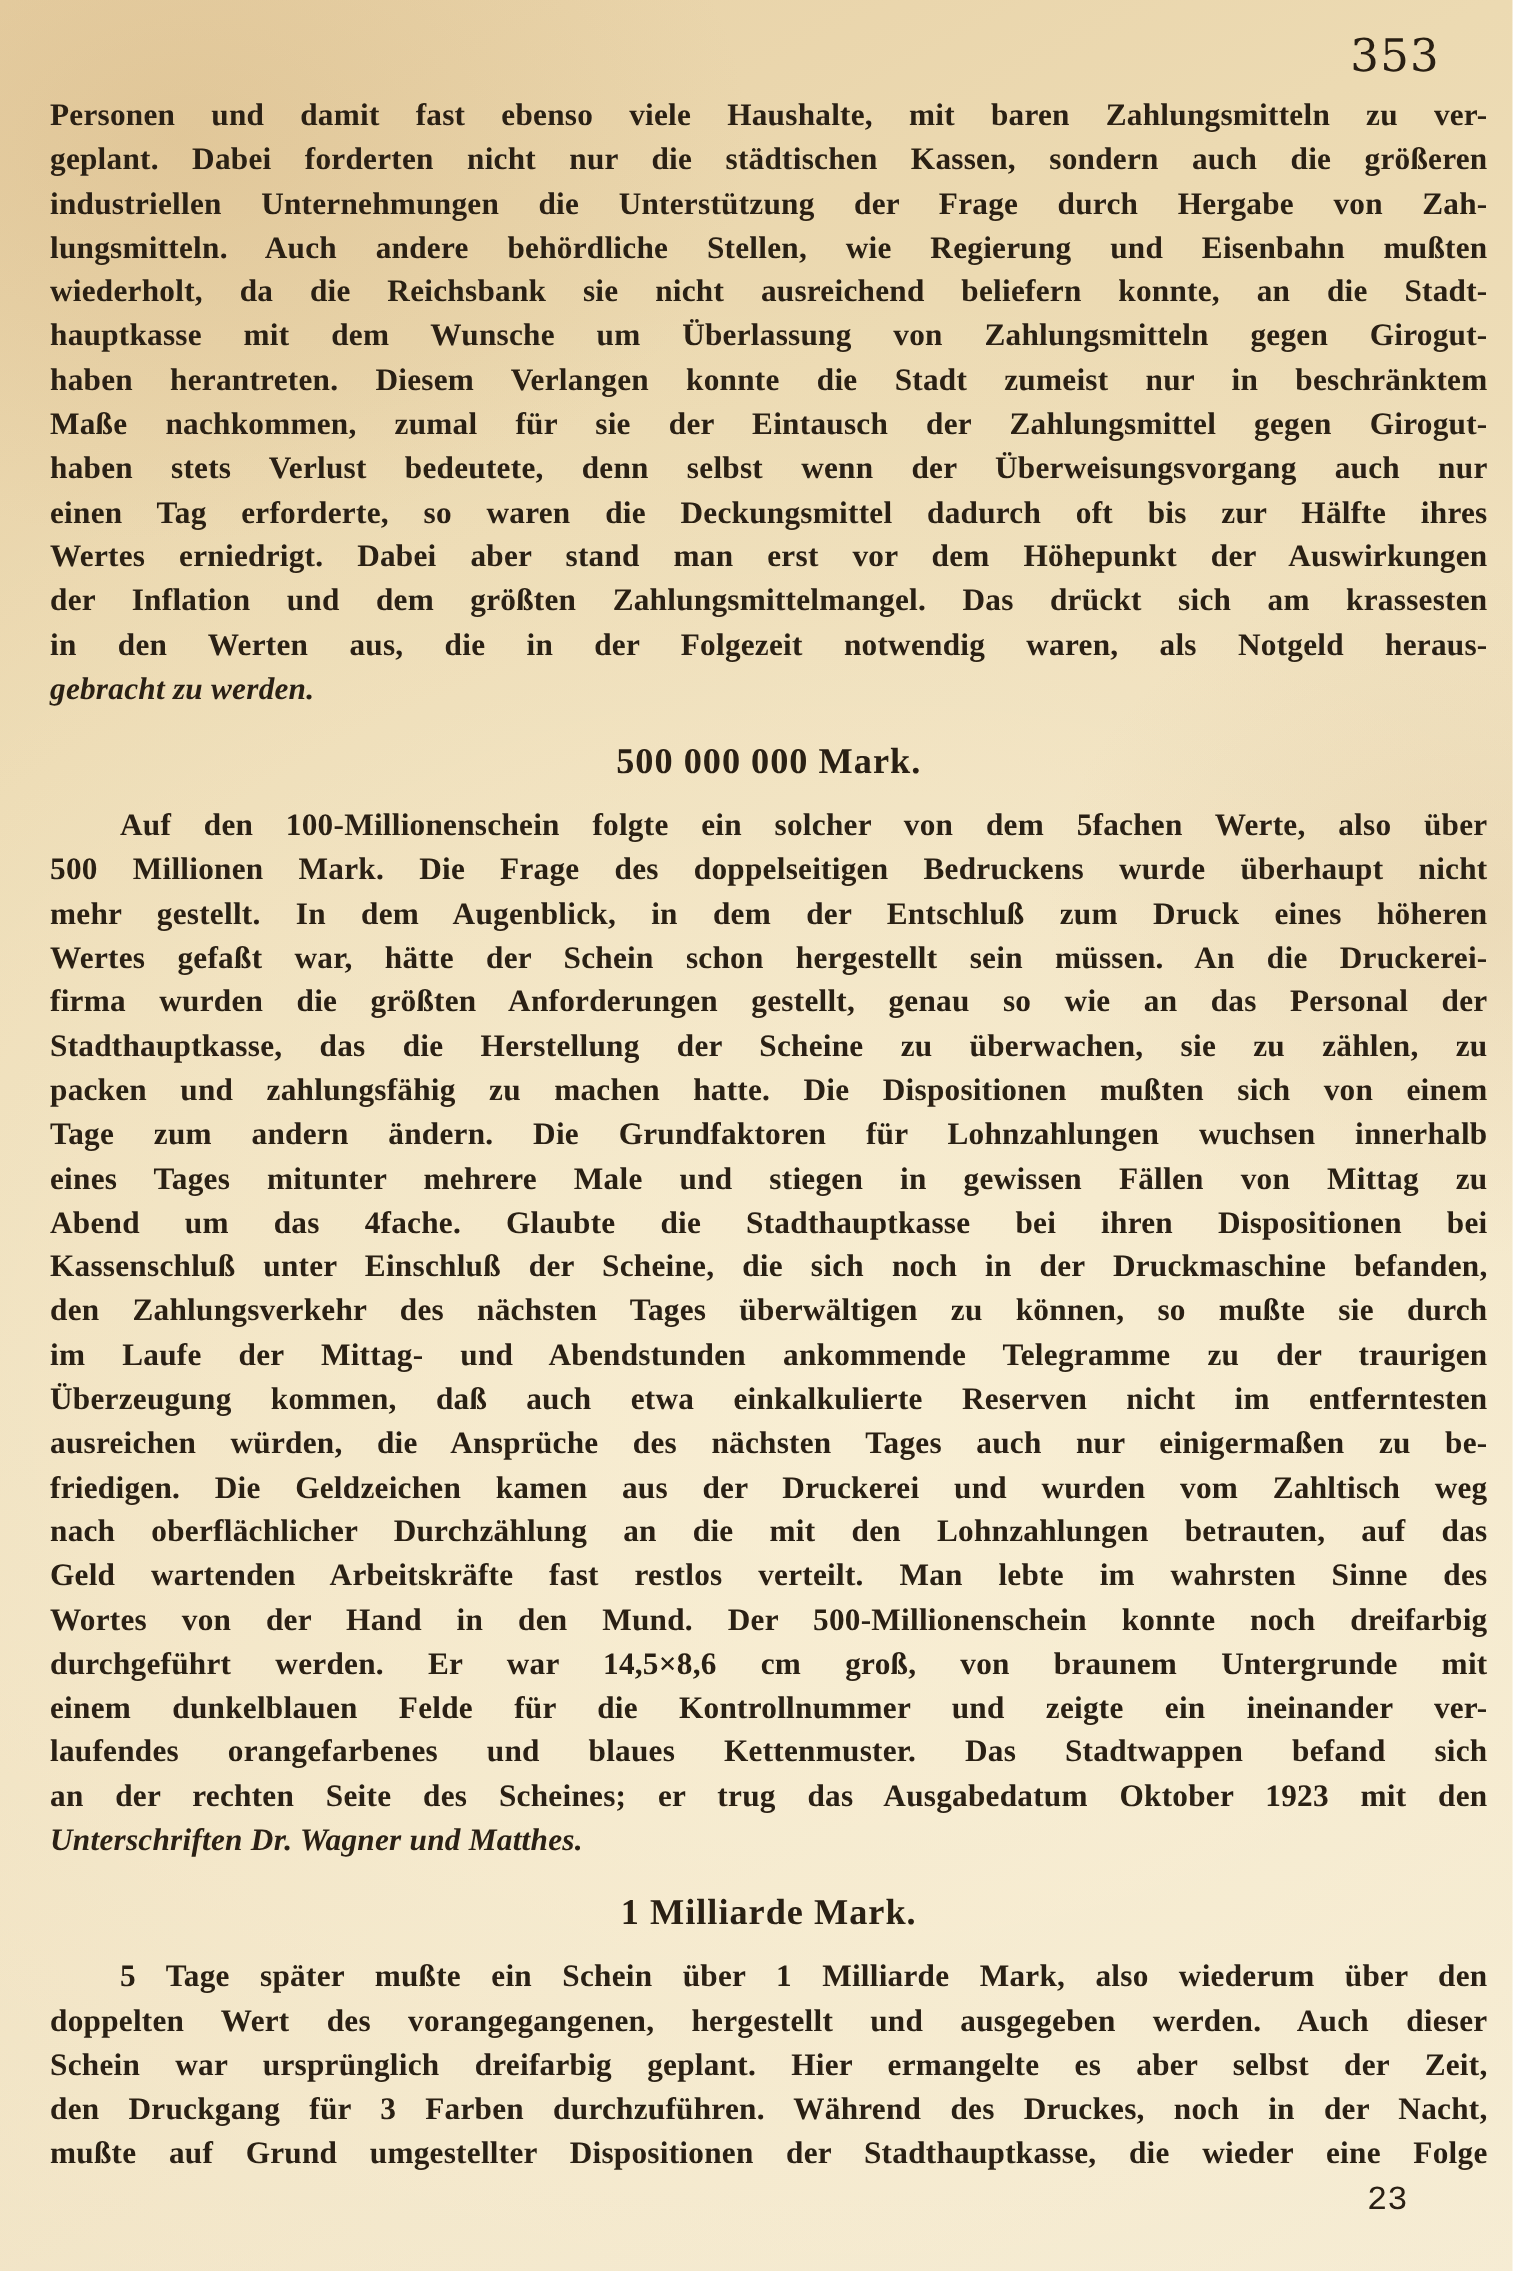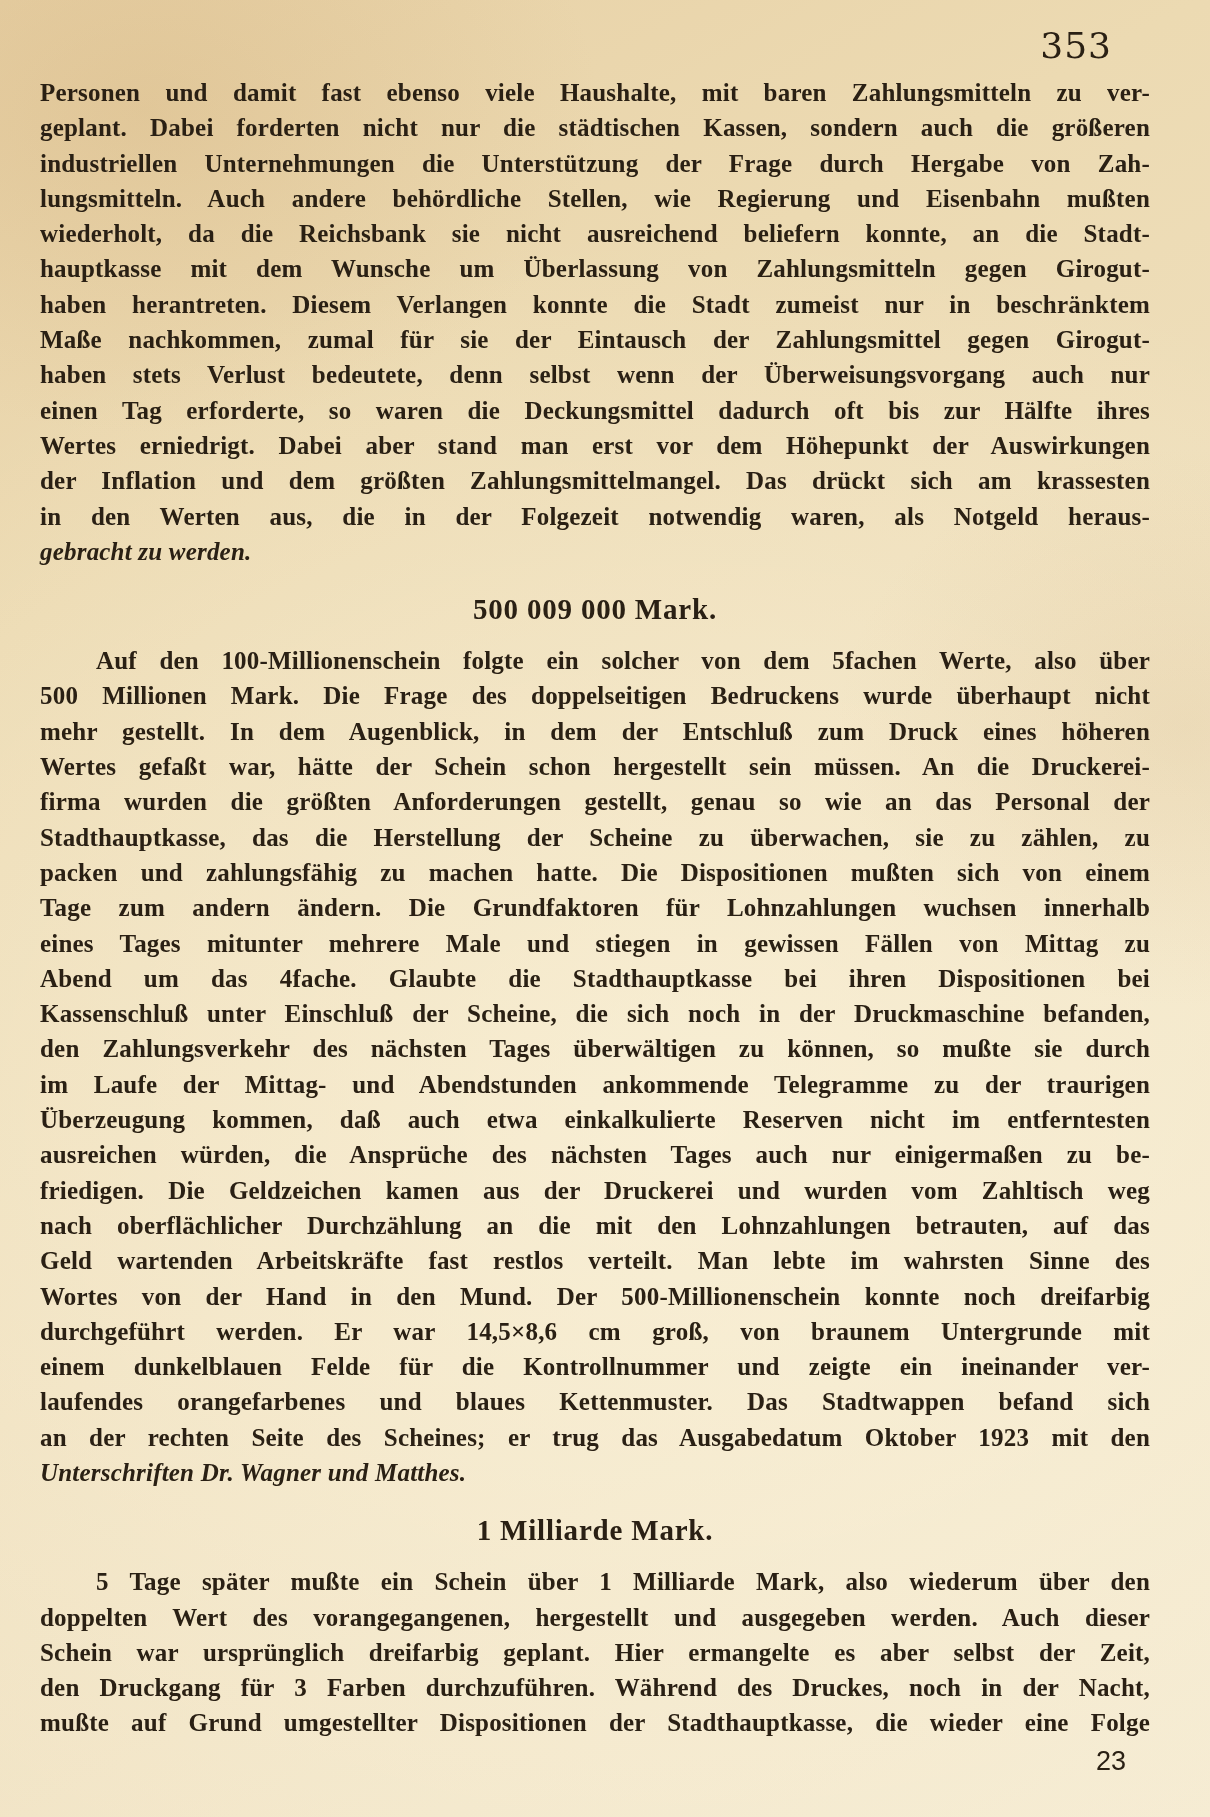--- a/index.html
+++ b/index.html
@@ -13,21 +13,21 @@
     position: relative;
     color: #2a2014;
     font-family: "Liberation Serif", serif;
     background:
       radial-gradient(ellipse 700px 500px at 12% 6%, rgba(205,168,112,0.28), transparent 65%),
       radial-gradient(ellipse 500px 400px at 98% 40%, rgba(205,170,118,0.18), transparent 70%),
       radial-gradient(ellipse 1500px 1200px at 58% 62%, rgba(255,249,228,0.55), transparent 75%),
       linear-gradient(152deg, #e7d0a5 0%, #ecdab2 26%, #f0e1c0 58%, #f5ebd2 100%);
   }
   .page-inner {
-    padding: 26px 60px 0 40px;
+    padding: 26px 20px 0 40px;
   }
   .folio {
     text-align: right;
     font-family: "DejaVu Serif", serif;
     font-size: 36px;
     line-height: 40px;
     padding-right: 38px;
     letter-spacing: 1px;
   }
   main {
@@ -58,21 +58,21 @@
     font-size: 29px;
     font-weight: 700;
     line-height: 44px;
     margin: 18px 0 12px 0;
     letter-spacing: 0.8px;
   }
   .signature {
     position: absolute;
     top: 1746px;
     right: 84px;
-    font-family: Liberation Sans, sans-serif;
+    font-family: Liberation Mono, monospace;
     font-size: 27px;
     line-height: 30px;
   }
 </style>
 </head>
 <body>
 
 <div class="page-inner">
   <div class="folio">353</div>
   <main>
@@ -85,21 +85,21 @@
         <div class="line">hauptkasse mit dem Wunsche um Überlassung von Zahlungsmitteln gegen Girogut-</div>
         <div class="line">haben herantreten. Diesem Verlangen konnte die Stadt zumeist nur in beschränktem</div>
         <div class="line">Maße nachkommen, zumal für sie der Eintausch der Zahlungsmittel gegen Girogut-</div>
         <div class="line">haben stets Verlust bedeutete, denn selbst wenn der Überweisungsvorgang auch nur</div>
         <div class="line">einen Tag erforderte, so waren die Deckungsmittel dadurch oft bis zur Hälfte ihres</div>
         <div class="line">Wertes erniedrigt. Dabei aber stand man erst vor dem Höhepunkt der Auswirkungen</div>
         <div class="line">der Inflation und dem größten Zahlungsmittelmangel. Das drückt sich am krassesten</div>
         <div class="line">in den Werten aus, die in der Folgezeit notwendig waren, als Notgeld heraus-</div>
         <div class="line last">gebracht zu werden.</div>
       </div>
-      <div class="heading">500 009 000 Mark.</div>
+      <div class="heading">500 000 000 Mark.</div>
       <div class="para indent">
         <div class="line">Auf den 100-Millionenschein folgte ein solcher von dem 5fachen Werte, also über</div>
         <div class="line">500 Millionen Mark. Die Frage des doppelseitigen Bedruckens wurde überhaupt nicht</div>
         <div class="line">mehr gestellt. In dem Augenblick, in dem der Entschluß zum Druck eines höheren</div>
         <div class="line">Wertes gefaßt war, hätte der Schein schon hergestellt sein müssen. An die Druckerei-</div>
         <div class="line">firma wurden die größten Anforderungen gestellt, genau so wie an das Personal der</div>
         <div class="line">Stadthauptkasse, das die Herstellung der Scheine zu überwachen, sie zu zählen, zu</div>
         <div class="line">packen und zahlungsfähig zu machen hatte. Die Dispositionen mußten sich von einem</div>
         <div class="line">Tage zum andern ändern. Die Grundfaktoren für Lohnzahlungen wuchsen innerhalb</div>
         <div class="line">eines Tages mitunter mehrere Male und stiegen in gewissen Fällen von Mittag zu</div>

